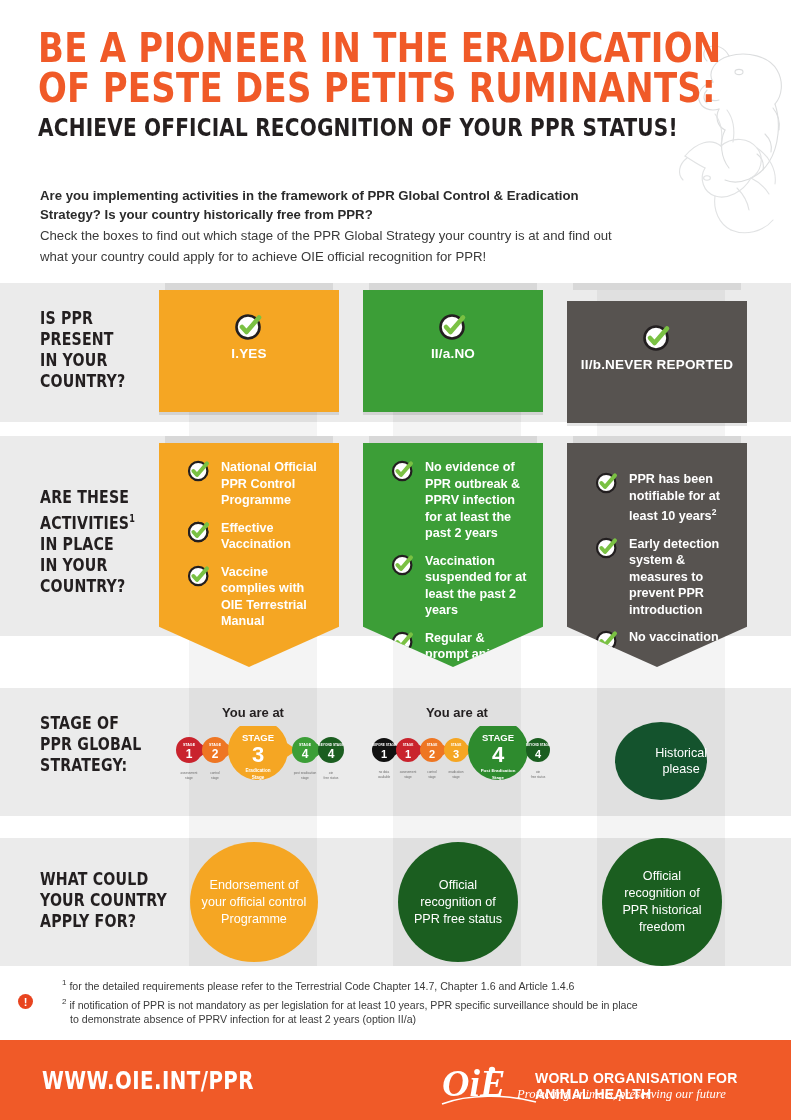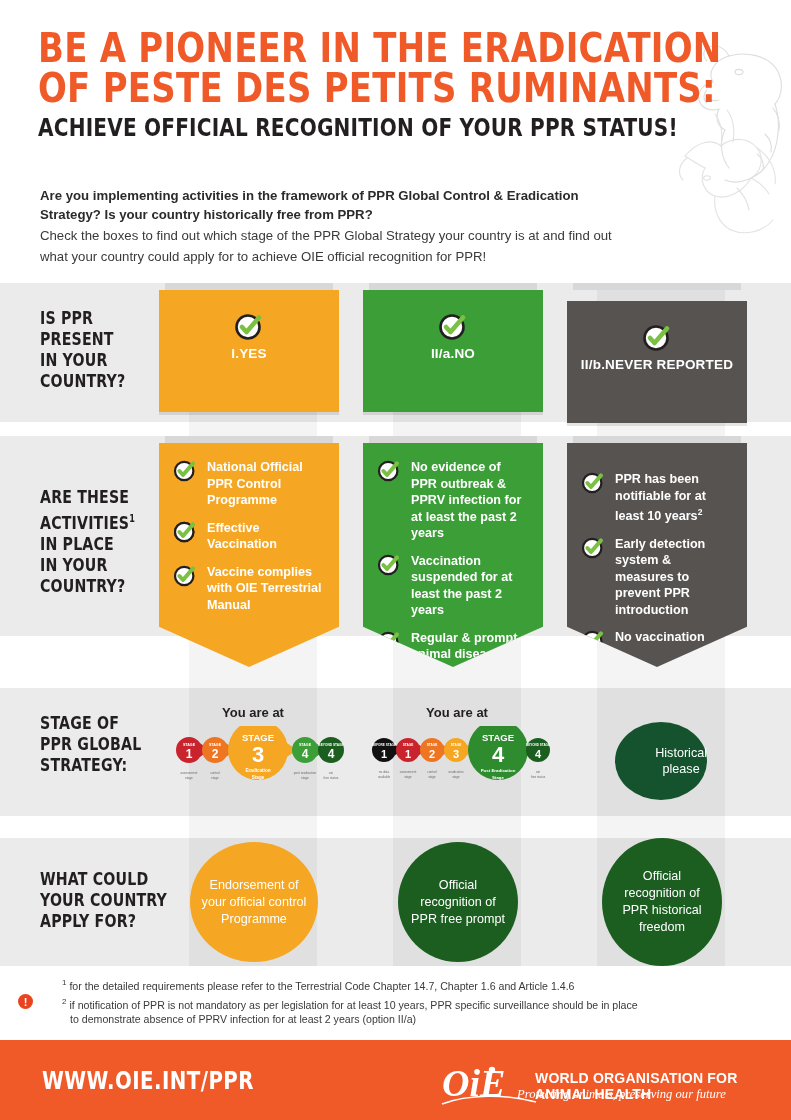--- a/index.html
+++ b/index.html
@@ -75,21 +75,21 @@
     color:#fff; font-size:13.5px; font-weight:700; letter-spacing:0.2px;
   }
   .card-shadow-top {
     position:absolute; top:283px; height:7px; background:#d8d8d8;
   }
 
   
   .banner {
     position:absolute; top:443px;
     clip-path: polygon(0 0, 100% 0, 100% 82%, 50% 100%, 0 82%);
-    padding: 16px 14px 0 14px;
+    padding: 16px 14px 0 28px;
   }
   .banner-shadow {
     position:absolute; top:436px; height:7px; background:#d8d8d8;
   }
   .chk { position:relative; margin-bottom:11px; padding-left:34px; }
   .chk .tick { position:absolute; left:0; top:0px; }
   .chk .txt {
     color:#fff; font-size:12.6px; line-height:16.5px; font-weight:700;
   }
   .chk .txt sup { font-size: 8.5px; }
@@ -467,21 +467,21 @@
   <div class="rowlabel" style="top:869px;">
     <div>What could</div>
     <div>your country</div>
     <div>apply for?</div>
   </div>
 
   <div class="ellipse" style="left:190px;top:842px;width:128px;height:120px;background:#F5A623;">
     <span>Endorsement of your official control Programme</span>
   </div>
   <div class="ellipse" style="left:398px;top:842px;width:120px;height:120px;background:#1B5E20;">
-    <span>Official recognition of PPR free prompt</span>
+    <span>Official recognition of PPR free status</span>
   </div>
   <div class="ellipse" style="left:602px;top:838px;width:120px;height:128px;background:#1B5E20;">
     <span>Official recognition of PPR historical freedom</span>
   </div>
 
   <div class="fn-badge">!</div>
   <div class="footnotes">
     <div class="fn">
       <sup>1</sup>
       <span>for the detailed requirements please refer to the Terrestrial Code Chapter 14.7, Chapter 1.6 and Article 1.4.6</span>

